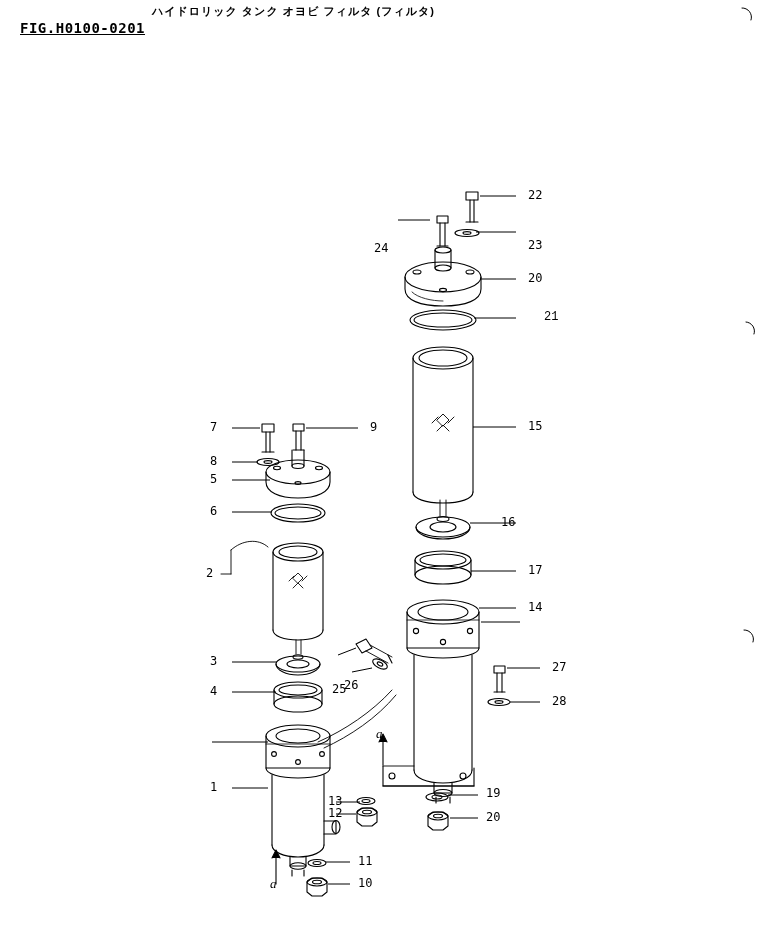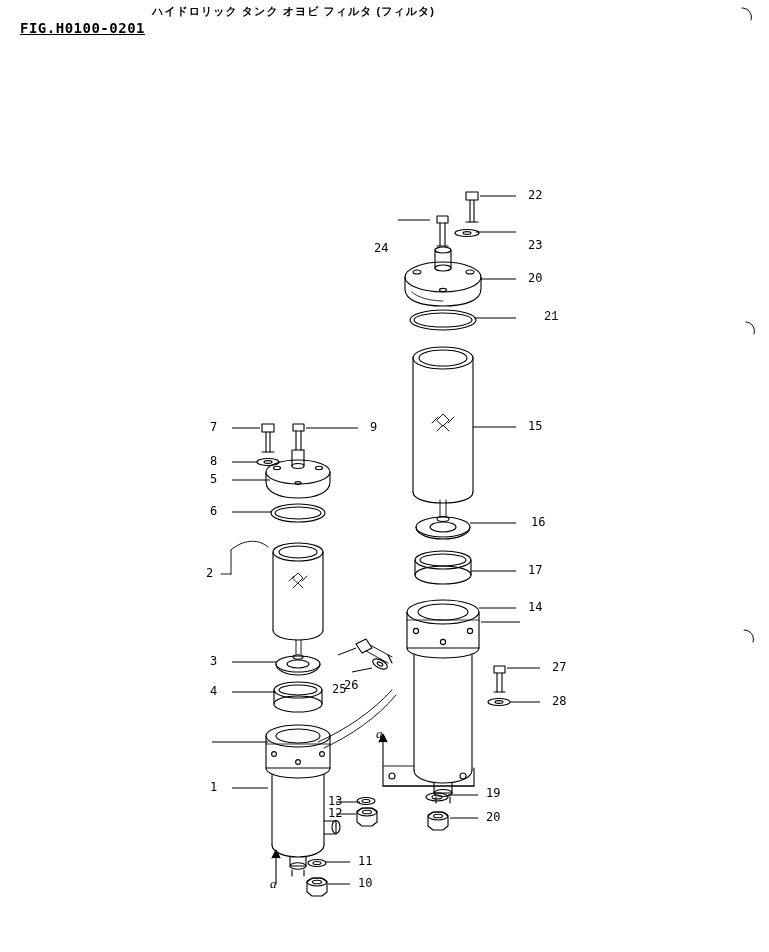--- a/index.html
+++ b/index.html
@@ -374,21 +374,21 @@
   <div class="callout" style="left:544px;top:310px;font-family:Liberation Mono, monospace;">21</div>
 
   <div class="callout" style="left:210px;top:420px;">7</div>
   <div class="callout" style="left:370px;top:420px;">9</div>
   <div class="callout" style="left:210px;top:454px;">8</div>
   <div class="callout" style="left:210px;top:472px;">5</div>
   <div class="callout" style="left:210px;top:504px;">6</div>
 
   <div class="callout" style="left:528px;top:419px;">15</div>
   <div class="callout" style="left:206px;top:566px;">2</div>
-  <div class="callout" style="left:531px;top:515px;">16</div>
+  <div class="callout" style="left:501px;top:515px;">16</div>
   <div class="callout" style="left:528px;top:563px;">17</div>
   <div class="callout" style="left:528px;top:600px;">14</div>
 
   <div class="callout" style="left:210px;top:654px;">3</div>
   <div class="callout" style="left:332px;top:662px;margin-top:20px;">25</div>
   <div class="callout" style="left:344px;top:678px;">26</div>
   <div class="callout" style="left:552px;top:660px;">27</div>
   <div class="callout" style="left:210px;top:684px;">4</div>
   <div class="callout" style="left:552px;top:694px;">28</div>
 

